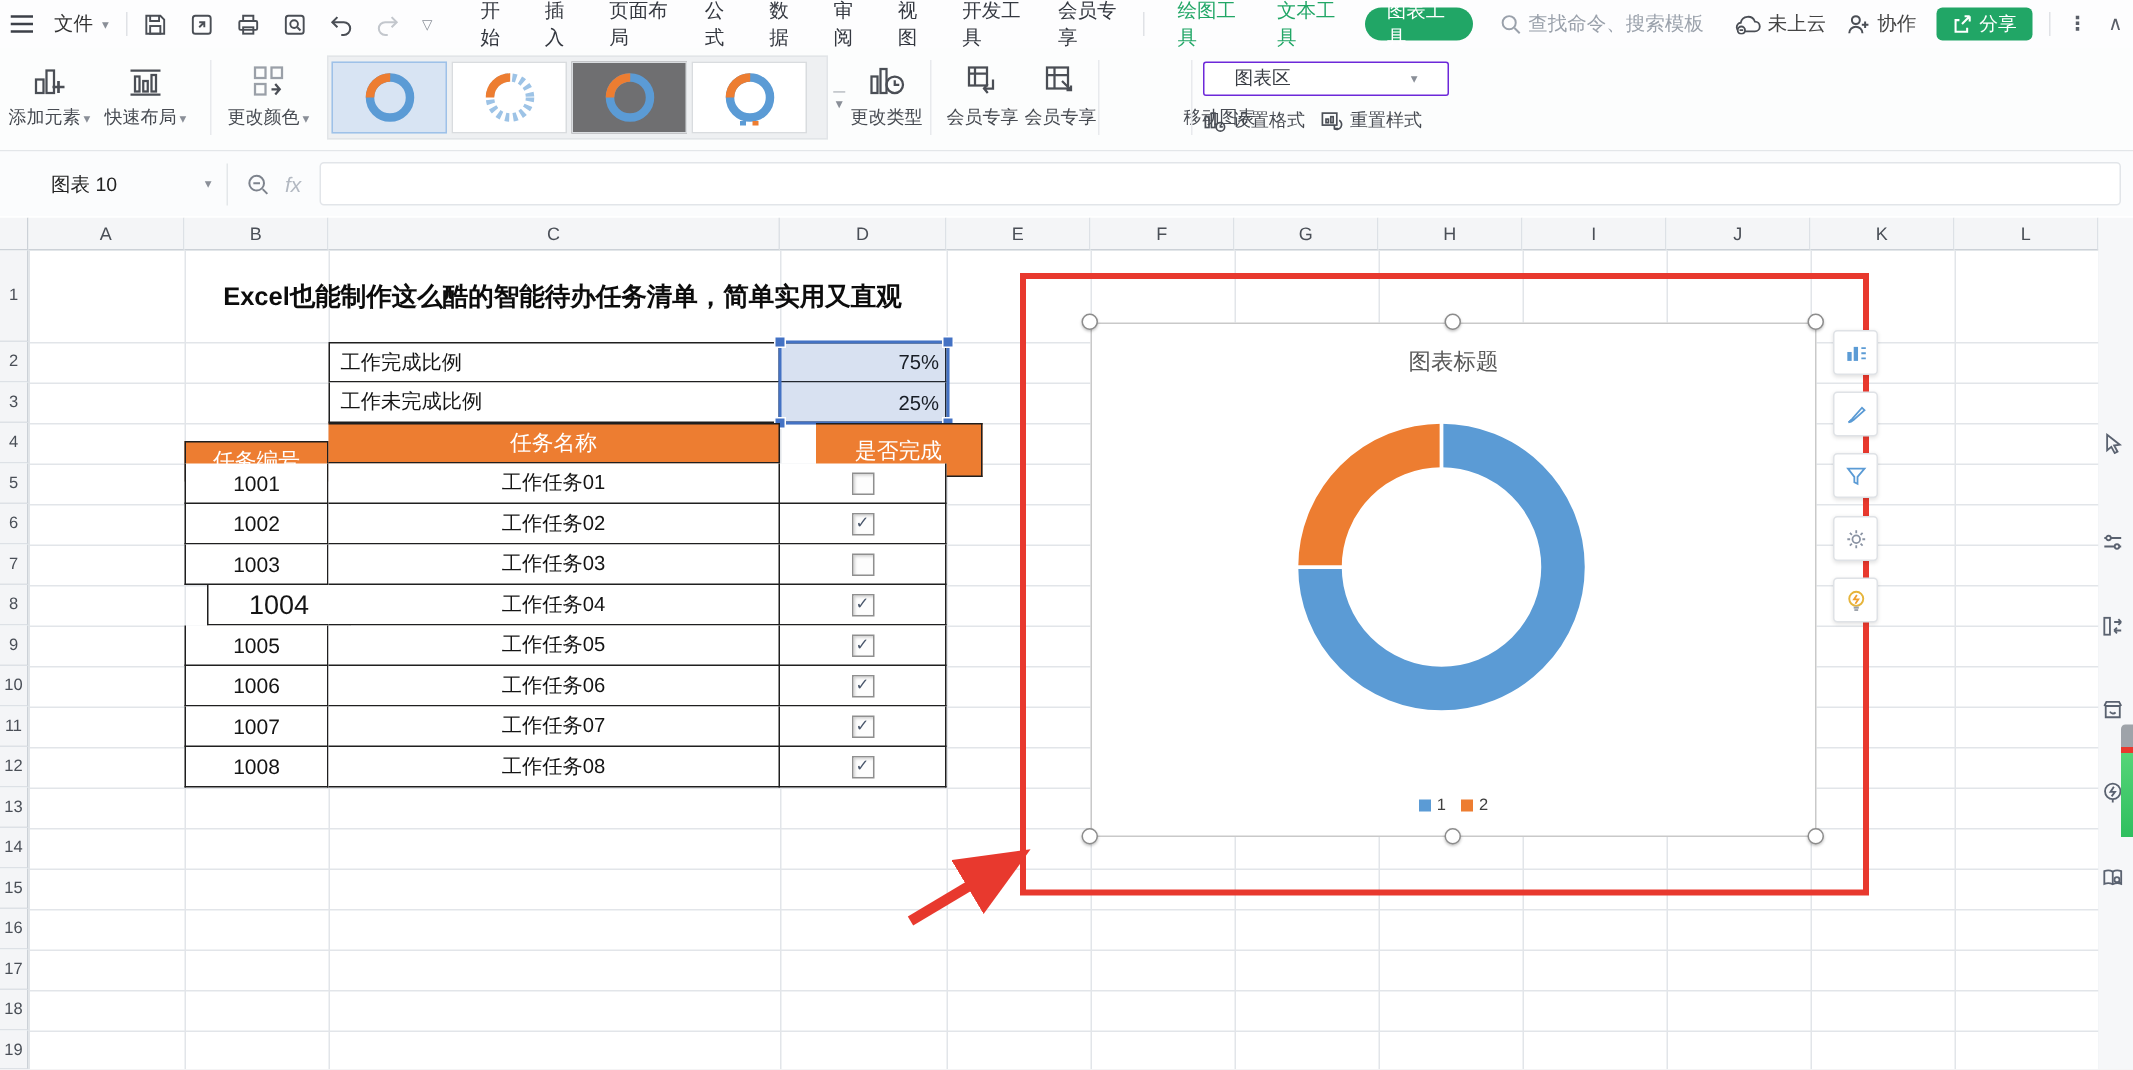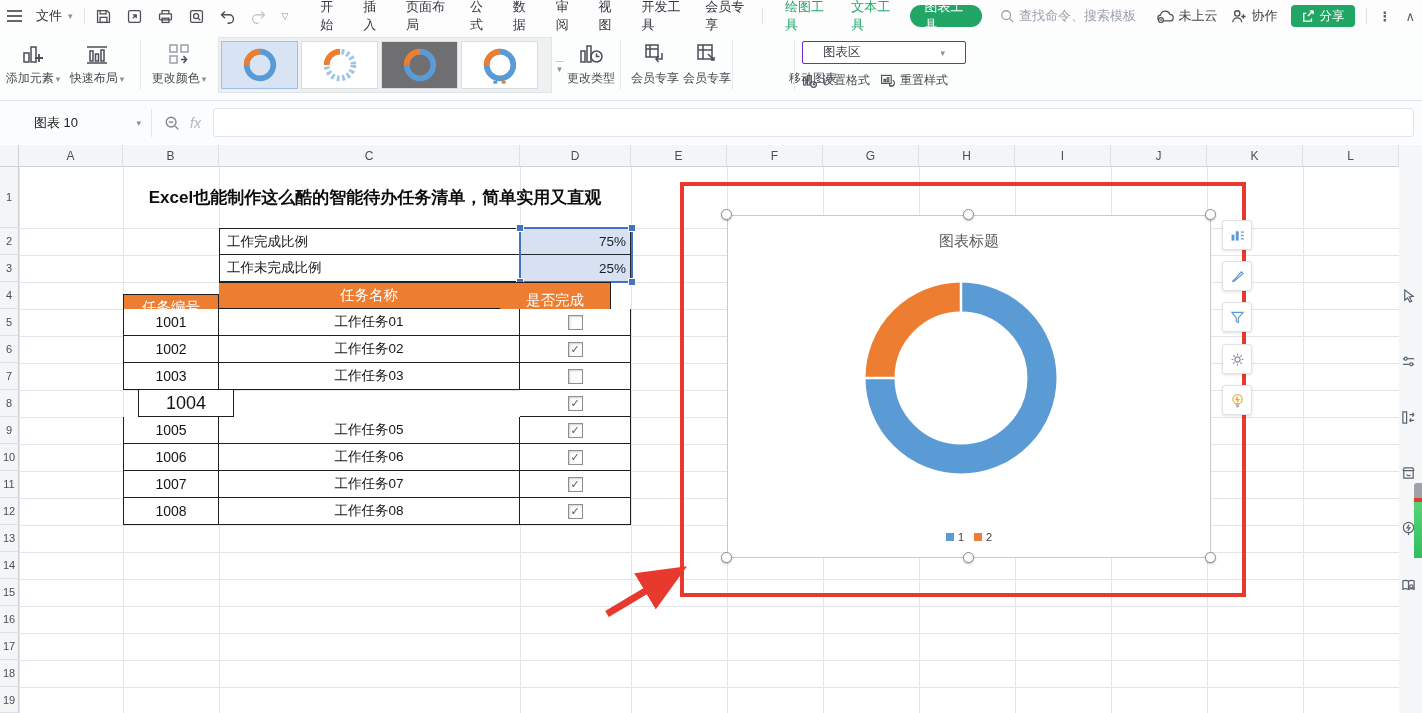--- a/index.html
+++ b/index.html
@@ -408,37 +408,38 @@
       <div class="cell bcell rt" style="left: 520px; top: 83px; width: 111px; height: 27px; border-top: 1px solid rgb(31, 31, 31); background: rgb(233, 238, 247);">75%</div>
       <div class="cell bcell lt" style="left: 219px; top: 110px; width: 301px; height: 27px; border-top: none; border-left: 1px solid rgb(31, 31, 31);">工作未完成比例</div>
       <div class="cell bcell rt" style="left: 520px; top: 110px; width: 111px; height: 27px; border-top: none; background: rgb(233, 238, 247);">25%</div>
       <div class="sel-rect" style="left: 519px; top: 82px; width: 114px; height: 56px;"></div>
       <div class="sel-h" style="left: 516px; top: 79px;"></div>
       <div class="sel-h" style="left: 628px; top: 79px;"></div>
       <div class="sel-h" style="left: 516px; top: 133px;"></div>
       <div class="sel-h" style="left: 628px; top: 133px;"></div>
       <div class="cell bcell orange" style="left: 123px; top: 137px; width: 96px; height: 27px; border-top: 1px solid rgb(31, 31, 31); border-left: 1px solid rgb(31, 31, 31); margin-top: 12px;">任务编号</div>
       <div class="cell bcell orange" style="left: 219px; top: 137px; width: 301px; height: 27px; border-top: 1px solid rgb(31, 31, 31); border-left: none;">任务名称</div>
-      <div class="cell bcell orange" style="left: 500px; top: 137px; width: 111px; height: 36px; border-top: 1px solid rgb(31, 31, 31); border-left: none;">是否完成</div>
+      <div class="cell bcell orange" style="left: 544px; top: 137px; width: 111px; height: 36px; border-top: 1px solid rgb(31, 31, 31); border-left: none;">是否完成</div>
       <div class="cell bcell num" style="left: 123px; top: 164px; width: 96px; height: 27px; border-left: 1px solid rgb(31, 31, 31); font-size: 14px;">1001</div>
       <div class="cell bcell ctr" style="left: 219px; top: 164px; width: 301px; height: 27px;">工作任务01</div>
       <div class="cell bcell ctr" style="left: 520px; top: 164px; width: 111px; height: 27px;">
         <div class="cb"></div>
       </div>
       <div class="cell bcell num" style="left: 123px; top: 191px; width: 96px; height: 27px; border-left: 1px solid rgb(31, 31, 31); font-size: 14px;">1002</div>
       <div class="cell bcell ctr" style="left: 219px; top: 191px; width: 301px; height: 27px;">工作任务02</div>
       <div class="cell bcell ctr" style="left: 520px; top: 191px; width: 111px; height: 27px;">
         <div class="cb checked">✓</div>
       </div>
       <div class="cell bcell num" style="left: 123px; top: 218px; width: 96px; height: 27px; border-left: 1px solid rgb(31, 31, 31); font-size: 14px;">1003</div>
       <div class="cell bcell ctr" style="left: 219px; top: 218px; width: 301px; height: 27px;">工作任务03</div>
       <div class="cell bcell ctr" style="left: 520px; top: 218px; width: 111px; height: 27px;">
         <div class="cb"></div>
       </div>
       <div class="cell bcell num" style="left: 138px; top: 245px; width: 96px; height: 27px; border-left: 1px solid rgb(31, 31, 31); font-size: 18px;">1004</div>
+      <div class="cell bcell ctr" style="left: 219px; top: 245px; width: 301px; height: 27px;">工作任务04</div>
       <div class="cell bcell ctr" style="left: 520px; top: 245px; width: 111px; height: 27px;">
         <div class="cb checked">✓</div>
       </div>
       <div class="cell bcell num" style="left: 123px; top: 272px; width: 96px; height: 27px; border-left: 1px solid rgb(31, 31, 31); font-size: 14px;">1005</div>
       <div class="cell bcell ctr" style="left: 219px; top: 272px; width: 301px; height: 27px;">工作任务05</div>
       <div class="cell bcell ctr" style="left: 520px; top: 272px; width: 111px; height: 27px;">
         <div class="cb checked">✓</div>
       </div>
       <div class="cell bcell num" style="left: 123px; top: 299px; width: 96px; height: 27px; border-left: 1px solid rgb(31, 31, 31); font-size: 14px;">1006</div>
       <div class="cell bcell ctr" style="left: 219px; top: 299px; width: 301px; height: 27px;">工作任务06</div>

